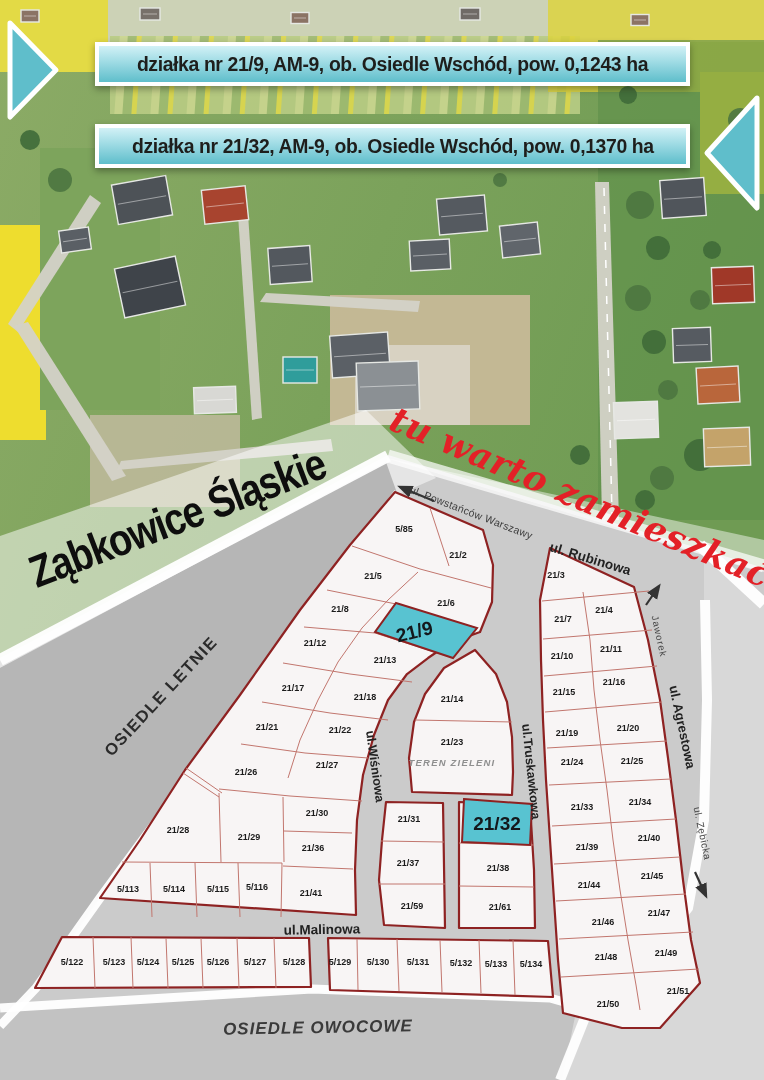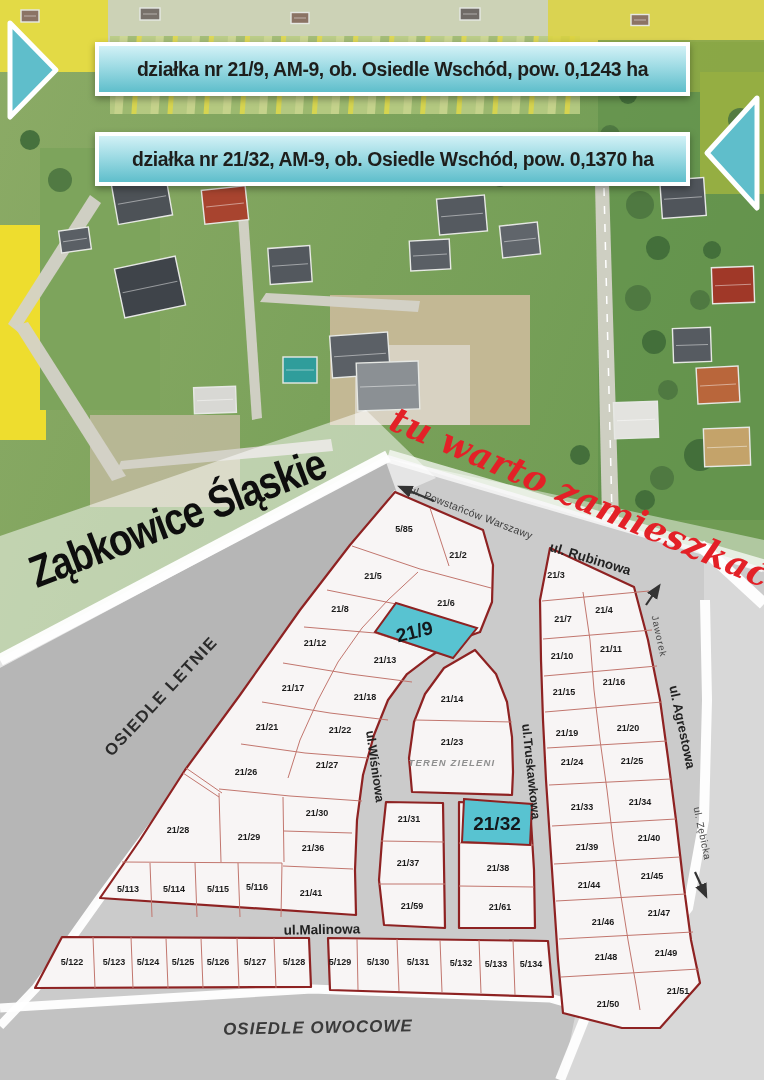--- a/index.html
+++ b/index.html
@@ -1,26 +1,26 @@
 <!DOCTYPE html>
 <html><head>
 <meta charset="utf-8">
 <style>
   html,body{margin:0;padding:0}
   body{width:764px;height:1080px;position:relative;overflow:hidden;
        font-family:"Liberation Sans",sans-serif;background:#fff}
   svg{position:absolute;left:0;top:0}
-  .banner{position:absolute;left:95px;width:595px;height:54px;border:4px solid #fff;
+  .banner{position:absolute;left:95px;width:595px;height:44px;border:4px solid #fff;
           box-sizing:border-box;display:flex;align-items:center;justify-content:center;
           background:linear-gradient(180deg,#d2f1f6 0%,#9edbe4 45%,#5fbecb 100%);
           box-shadow:0 3px 7px rgba(0,0,0,.35)}
   .banner span{font-weight:bold;font-size:20px;letter-spacing:-.4px;color:#1e1e1c;
                white-space:nowrap;transform:scaleX(.97)}
   #banner1{top:42px}
-  #banner2{top:132px}
+  #banner2{top:124px}
   .city{position:absolute;left:22px;top:550px;transform:rotate(-21deg);transform-origin:0 0;
         font-size:45px;font-weight:bold;color:#0e0e0e;letter-spacing:-1.5px;white-space:nowrap}
   .city span{display:inline-block;transform:scaleX(.84);transform-origin:0 50%}
   .slogan{position:absolute;left:400px;top:398px;transform:rotate(23deg);transform-origin:0 0;
           font-family:"DejaVu Serif",serif;font-style:italic;font-weight:bold;font-size:35px;
           color:#e32127;white-space:nowrap;letter-spacing:.5px}
 </style>
 </head>
 <body>
 

